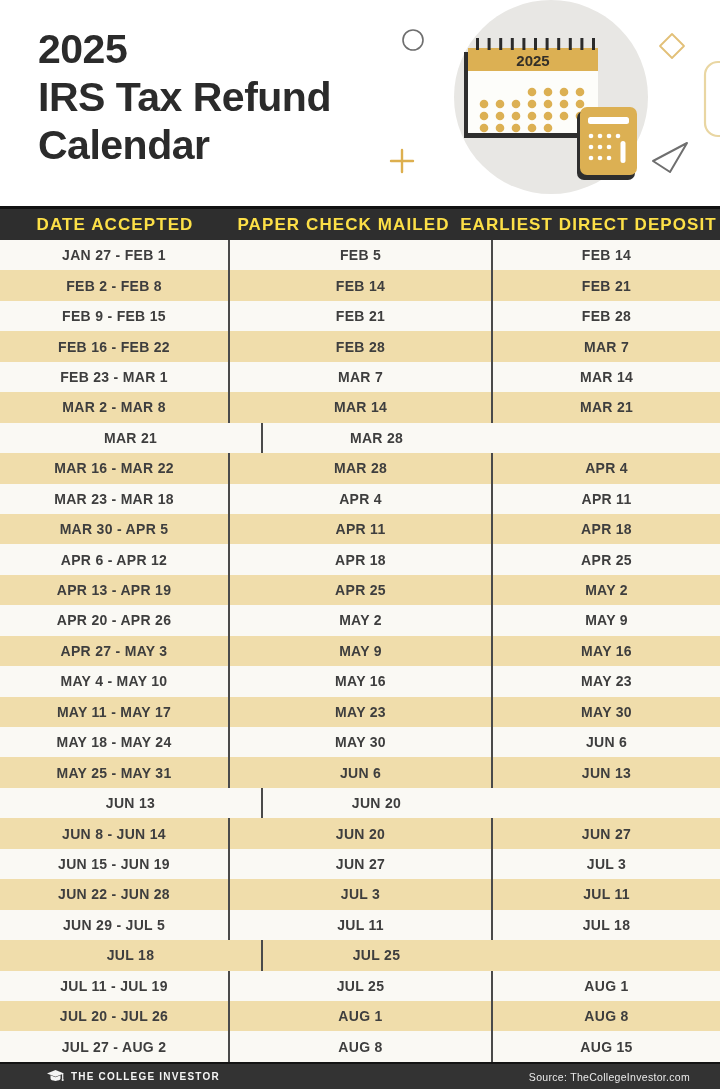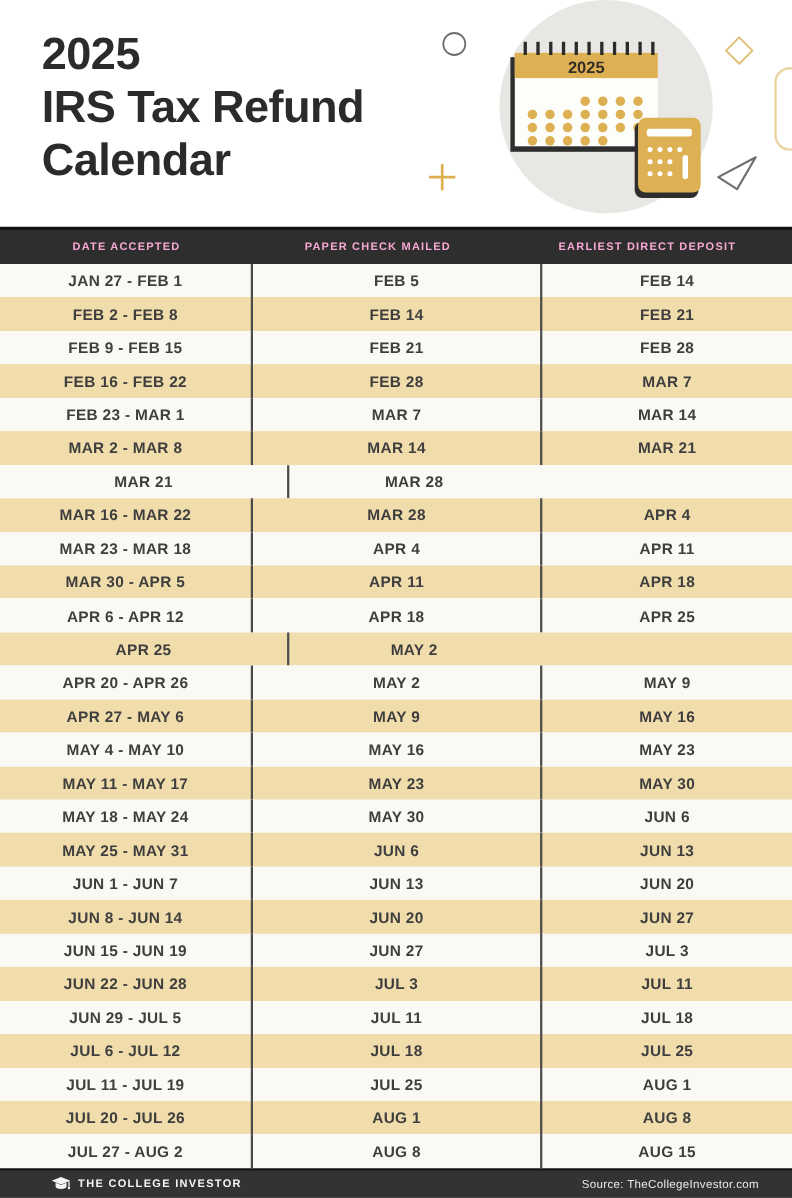--- a/index.html
+++ b/index.html
@@ -17,21 +17,21 @@
   }
   .hero-art{position:absolute;left:0;top:0;width:720px;height:206px;}
   .hero-art text{font-family:"Liberation Sans", sans-serif;font-weight:bold;}
   
   .thead{
     display:flex;height:34px;background:#2e2e2e;border-top:3px solid #121212;
     box-sizing:border-box;align-items:center;
   }
   .thead .hcell{
     display:flex;align-items:center;justify-content:center;height:100%;
-    color:#f9a8d4;font-size:10px;font-weight:bold;letter-spacing:1.1px;
+    color:#fde047;font-size:17px;font-weight:bold;letter-spacing:1.1px;
     box-sizing:border-box;
   }
   .tbody{height:822px;display:flex;flex-direction:column;}
   .row{flex:1;display:flex;background:#faf9f4;}
   .row.alt{background:#f0ddab;}
   .cell{
     display:flex;align-items:center;justify-content:center;
     font-size:14px;font-weight:bold;color:#3e3e3e;letter-spacing:0.3px;
     box-sizing:border-box;
   }
@@ -209,32 +209,33 @@
       <div class="cell c3">APR 18</div>
     </div>
 
     <div class="row">
       <div class="cell c1">APR 6 - APR 12</div>
       <div class="cell c2">APR 18</div>
       <div class="cell c3">APR 25</div>
     </div>
 
     <div class="row alt">
+      <div class="cell c1">APR 13 - APR 19</div>
       <div class="cell c2">APR 25</div>
       <div class="cell c3">MAY 2</div>
     </div>
 
     <div class="row">
       <div class="cell c1">APR 20 - APR 26</div>
       <div class="cell c2">MAY 2</div>
       <div class="cell c3">MAY 9</div>
     </div>
 
     <div class="row alt">
-      <div class="cell c1">APR 27 - MAY 6</div>
+      <div class="cell c1">APR 27 - MAY 3</div>
       <div class="cell c2">MAY 9</div>
       <div class="cell c3">MAY 16</div>
     </div>
 
     <div class="row">
       <div class="cell c1">MAY 4 - MAY 10</div>
       <div class="cell c2">MAY 16</div>
       <div class="cell c3">MAY 23</div>
     </div>
 
@@ -250,21 +251,20 @@
       <div class="cell c3">JUN 6</div>
     </div>
 
     <div class="row alt">
       <div class="cell c1">MAY 25 - MAY 31</div>
       <div class="cell c2">JUN 6</div>
       <div class="cell c3">JUN 13</div>
     </div>
 
     <div class="row">
-      <div class="cell c1">JUN 1 - JUN 7</div>
       <div class="cell c2">JUN 13</div>
       <div class="cell c3">JUN 20</div>
     </div>
 
     <div class="row alt">
       <div class="cell c1">JUN 8 - JUN 14</div>
       <div class="cell c2">JUN 20</div>
       <div class="cell c3">JUN 27</div>
     </div>
 
@@ -280,21 +280,20 @@
       <div class="cell c3">JUL 11</div>
     </div>
 
     <div class="row">
       <div class="cell c1">JUN 29 - JUL 5</div>
       <div class="cell c2">JUL 11</div>
       <div class="cell c3">JUL 18</div>
     </div>
 
     <div class="row alt">
-      <div class="cell c1">JUL 6 - JUL 12</div>
       <div class="cell c2">JUL 18</div>
       <div class="cell c3">JUL 25</div>
     </div>
 
     <div class="row">
       <div class="cell c1">JUL 11 - JUL 19</div>
       <div class="cell c2">JUL 25</div>
       <div class="cell c3">AUG 1</div>
     </div>
 

